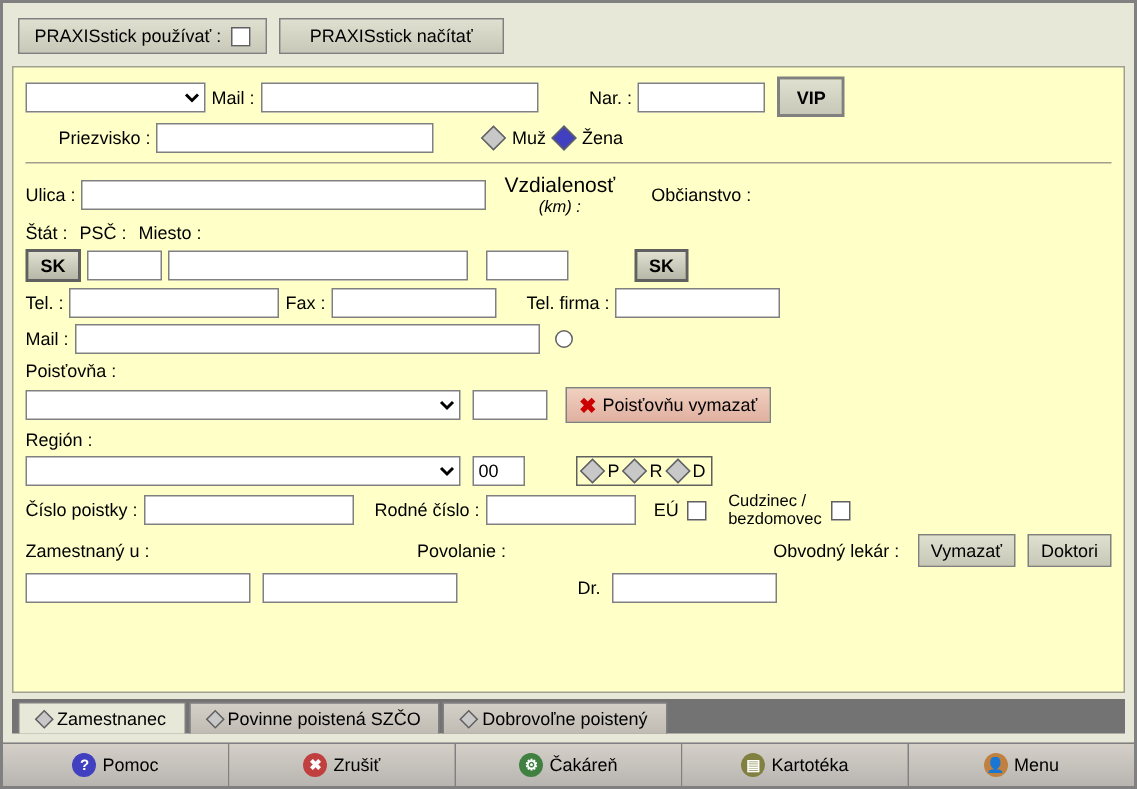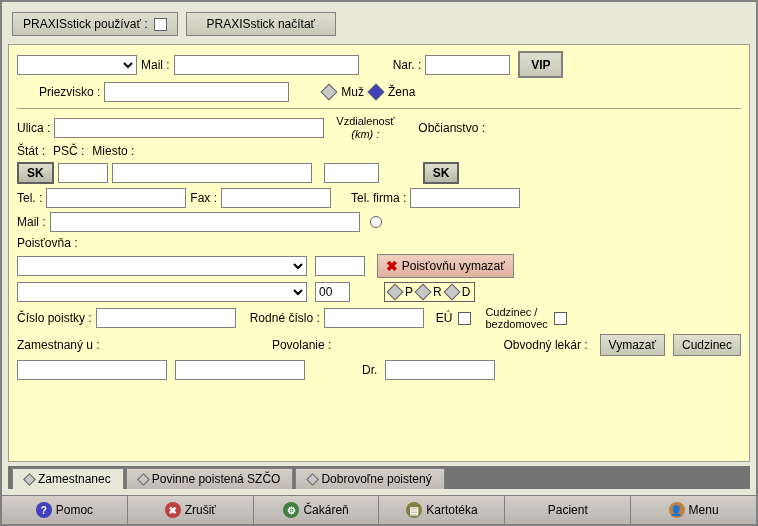--- a/index.html
+++ b/index.html
@@ -248,21 +248,21 @@
           <label>Žena</label>
         </span>
       </div>
 
       <div class="divider"></div>
 
       <div class="row">
         <label>Ulica :</label>
         <input type="text" style="width: 270px;">
         <span style="margin-left:8px; display:flex; flex-direction:column; align-items:center; font-size:11px; gap:1px;">
-          <label style="white-space:nowrap; font-size:11px;">Vzdialenosť</label>
+          <label style="white-space:nowrap; font-size:14px;">Vzdialenosť</label>
           <label style="white-space:nowrap; font-size:11px;font-style:italic;">(km) :</label>
         </span>
         <div class="občianstvo-box" style="margin-left:20px;">
           <label>Občianstvo :</label>
         </div>
       </div>
 
       <div class="row">
         <label>Štát :</label>
         <label style="margin-left:4px;">PSČ :</label>
@@ -300,20 +300,23 @@
       </div>
       <div class="row">
         <select style="width:290px;"></select>
         <input type="text" style="width: 50px; margin-left: 4px;">
         <button class="btn-red" style="margin-left:8px;">
           <span class="x-icon">✖</span>
           <span>Poisťovňu vymazať</span>
         </button>
       </div>
 
+      <div class="row">
+        <label>Región :</label>
+      </div>
       <div class="row">
         <select style="width:290px;"></select>
         <input type="text" style="width: 35px; margin-left: 4px;" value="00">
         <div class="prd-group" style="margin-left:30px;">
           <span class="radio-diamond"></span>
           <label>P</label>
           <span class="radio-diamond"></span>
           <label>R</label>
           <span class="radio-diamond"></span>
           <label>D</label>
@@ -337,27 +340,27 @@
       <div class="row">
         <label>Zamestnaný u :</label>
         <span style="flex:1;"></span>
         <label style="margin-left:20px;">Povolanie :</label>
         <span style="flex:1;"></span>
         <label style="margin-left:20px;">Obvodný lekár :</label>
         <button class="btn-gray" style="margin-left:8px;">
           <span>Vymazať</span>
         </button>
         <button class="btn-gray" style="margin-left:4px;">
-          <span>Cudzinec</span>
+          <span>Doktori</span>
         </button>
       </div>
       <div class="row">
         <input type="text" style="width: 150px;">
         <input type="text" style="width: 130px; margin-left: 4px;">
-        <label style="margin-left:53px;">Dr.</label>
+        <label style="margin-left:76px;">Dr.</label>
         <input type="text" style="width: 110px; margin-left: 4px;">
       </div>
 
     </div>
 
     <div class="tab-bar">
       <div class="tab active">
         <span class="radio-diamond" style="width:9px;height:9px;"></span>
         <span>Zamestnanec</span>
       </div>
@@ -384,21 +387,18 @@
     </button>
     <button class="bottom-btn">
       <span class="icon-circle circle-gear">⚙</span>
       <span>Čakáreň</span>
     </button>
     <button class="bottom-btn">
       <span class="icon-circle circle-table">▤</span>
       <span>Kartotéka</span>
     </button>
     <button class="bottom-btn">
-      <span>Pacient</span>
-    </button>
-    <button class="bottom-btn">
       <span class="icon-circle circle-menu">👤</span>
       <span>Menu</span>
     </button>
   </div>
 
 </div>
 
 </body></html>

